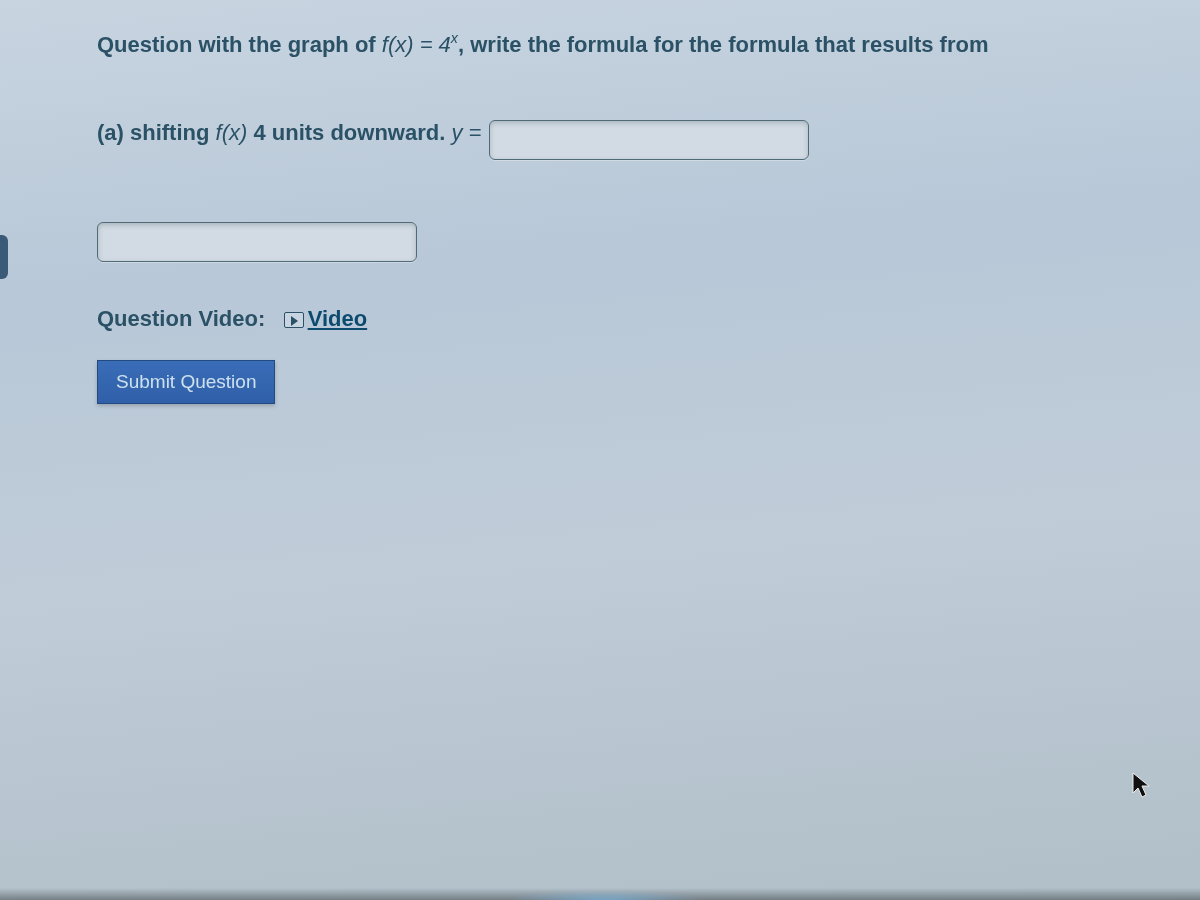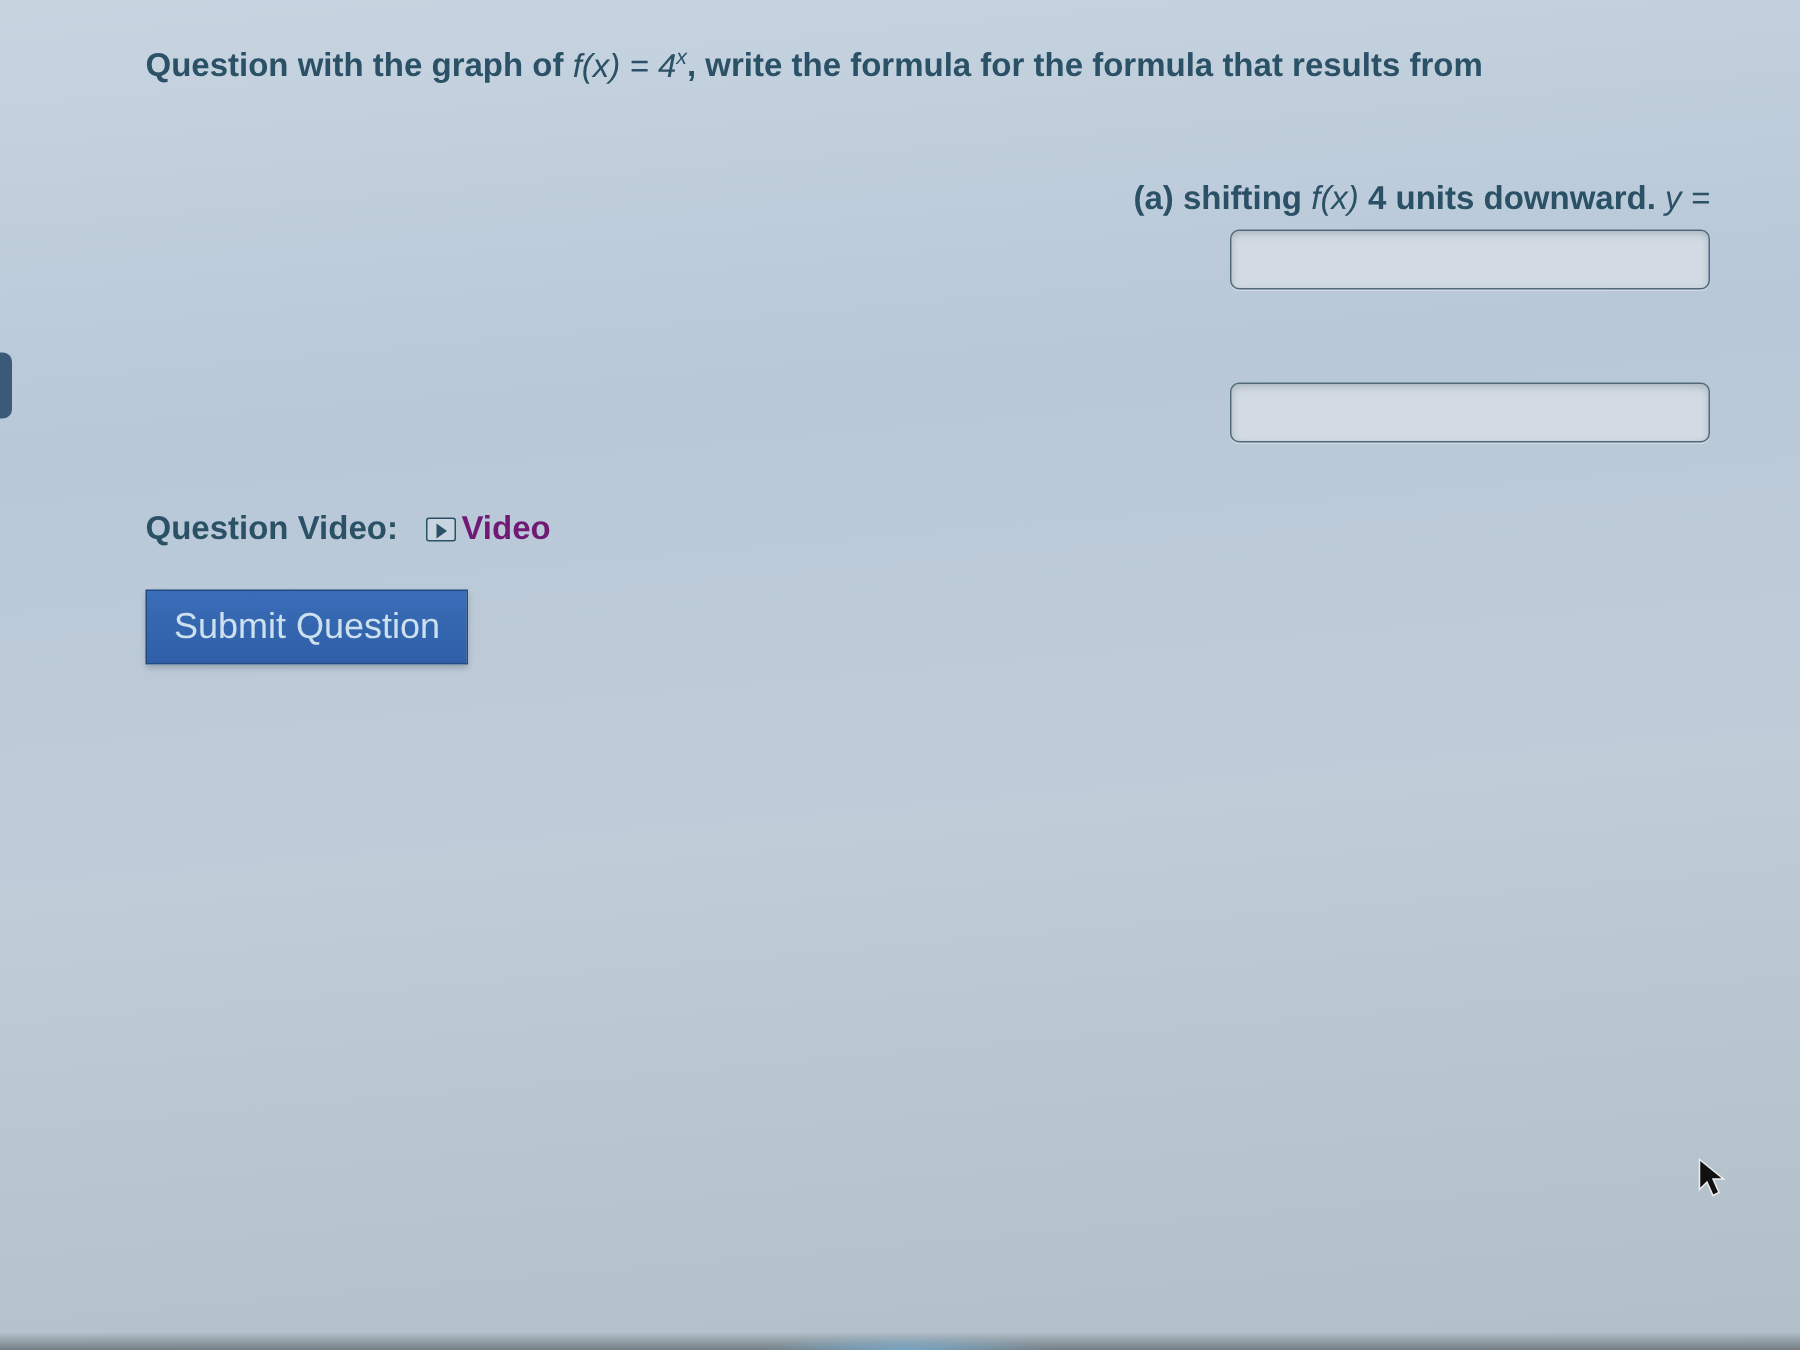--- a/index.html
+++ b/index.html
@@ -20,24 +20,23 @@
     color: #2a5165;
     font-size: 22px;
     font-weight: 600;
   }
   .intro {
     margin-bottom: 60px;
     line-height: 1.4;
   }
   .row {
     display: flex;
-    align-items: flex-end;
+    align-items: flex-start;
     margin-bottom: 62px;
     gap: 8px;
-    flex-direction: column;
   }
   .row-label {
     white-space: nowrap;
   }
   .math {
     font-family: Liberation Sans, sans-serif;
     font-style: italic;
     font-weight: 500;
   }
   .input-box {
@@ -49,21 +48,22 @@
     border-radius: 6px;
     box-shadow: inset 0 2px 5px rgba(50,70,80,0.25), 0 1px 0 rgba(255,255,255,0.3);
     vertical-align: middle;
   }
   .help-row {
     margin-top: -18px;
     margin-bottom: 28px;
     font-size: 22px;
   }
   .video-link {
-    color: #701a75;
+    color: #0c4a6e;
+    text-decoration: underline;
     cursor: pointer;
   }
   .video-icon {
     display: inline-block;
     width: 20px;
     height: 16px;
     border: 1.5px solid #2a5165;
     border-radius: 2px;
     position: relative;
     vertical-align: -2px;
@@ -80,21 +80,21 @@
     border-left: 7px solid #2a5165;
     border-top: 5px solid transparent;
     border-bottom: 5px solid transparent;
   }
   .submit-btn {
     display: inline-block;
     padding: 10px 18px;
     background: linear-gradient(#3a6db8, #2f5fa8);
     color: #cde0ee;
     border: 1px solid #234b80;
-    font-size: 24px;
+    font-size: 19px;
     font-family: Verdana, Geneva, sans-serif;
     cursor: pointer;
     box-shadow: 0 2px 4px rgba(0,0,0,0.2);
     font-weight: 400;
   }
   .cursor {
     position: absolute;
     right: 48px;
     bottom: 100px;
     width: 20px;

